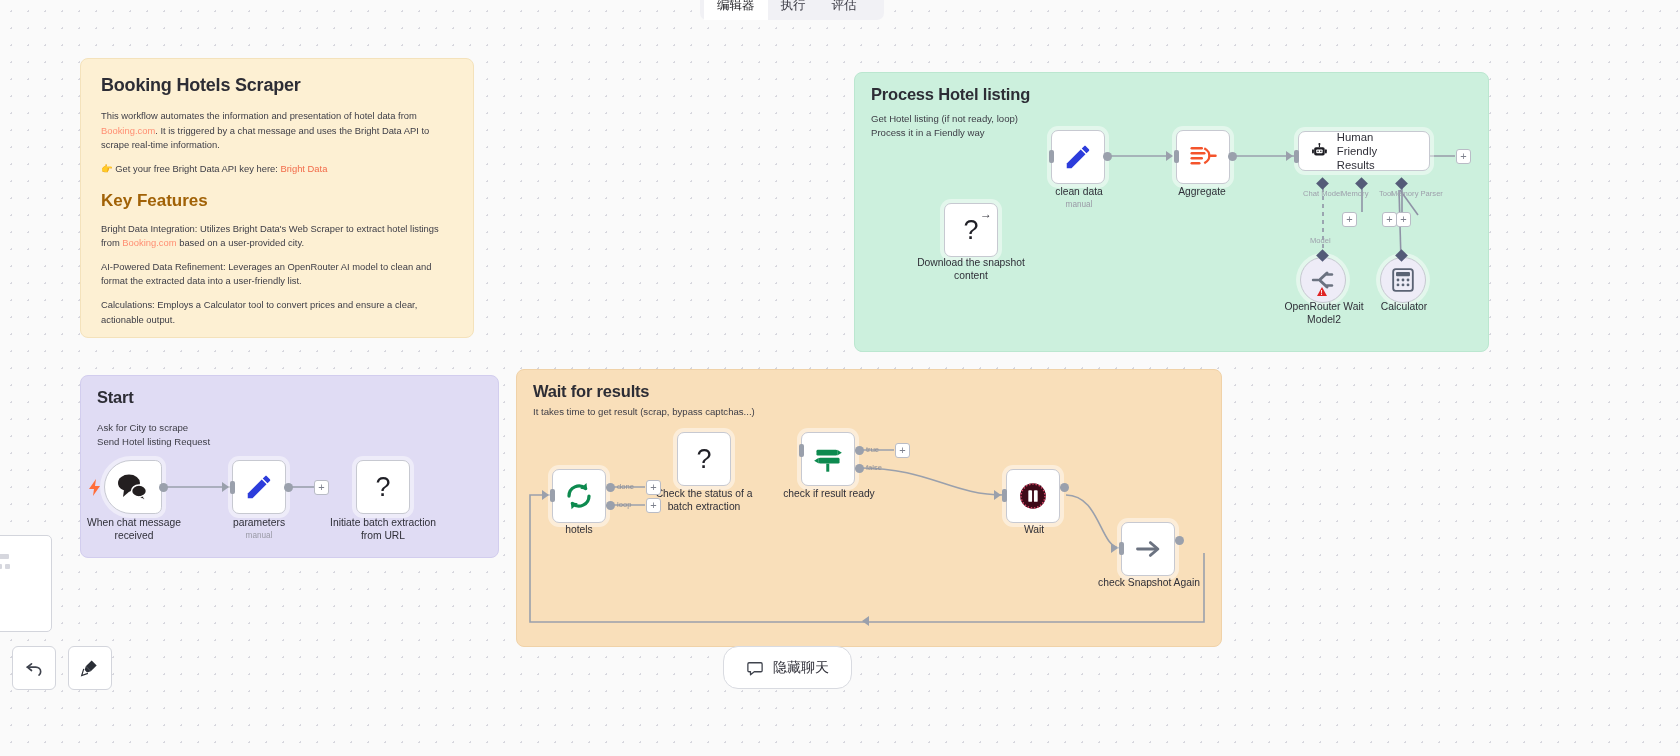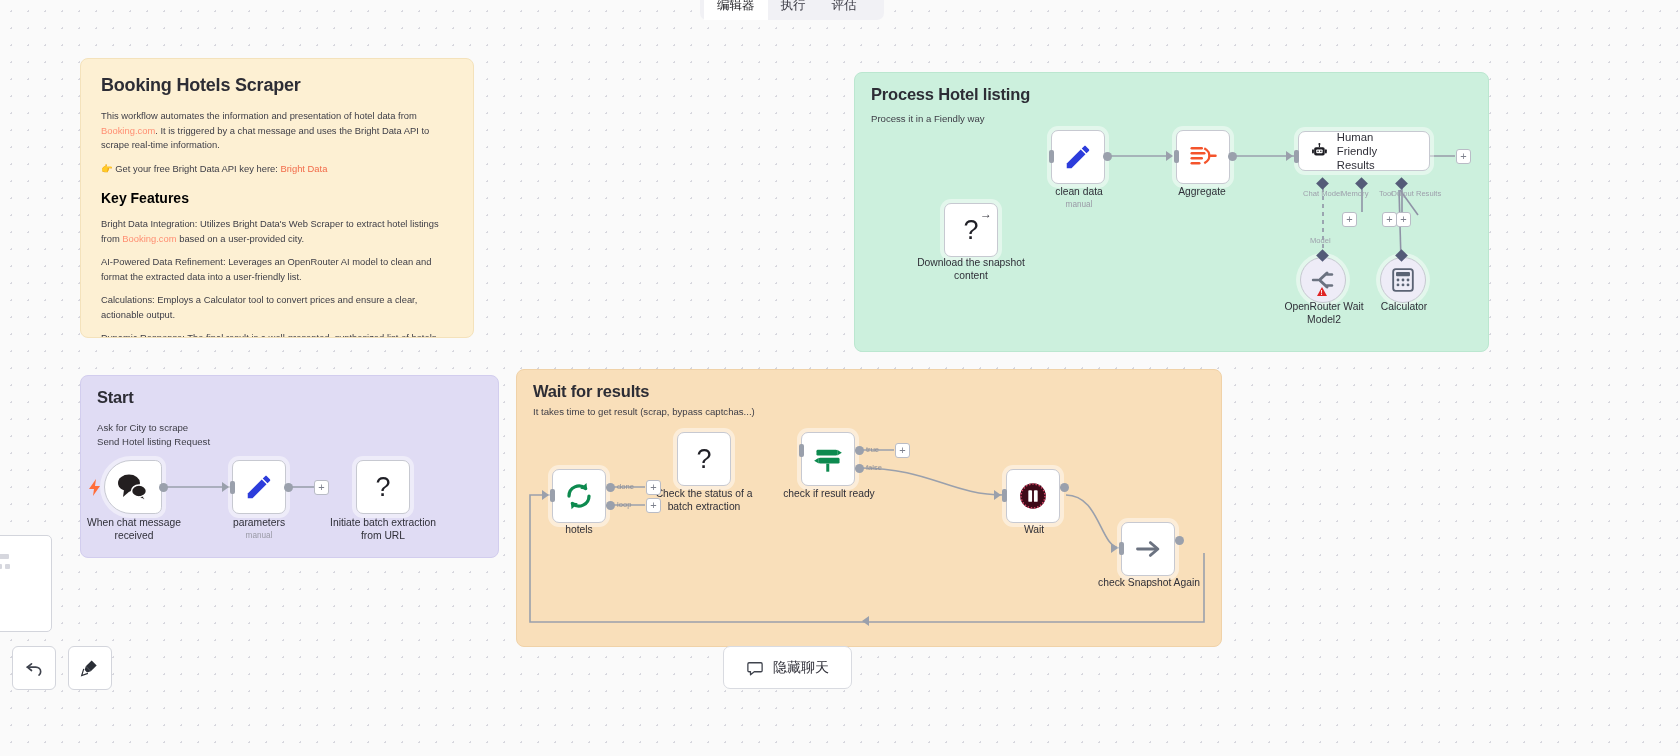--- a/index.html
+++ b/index.html
@@ -43,21 +43,21 @@
     overflow: hidden;
   }
   .sticky .s-title {
     font-size: 20px; font-weight: 700; color: #2d2d35;
     letter-spacing: -0.2px;
   }
   .sticky .s-body {
     font-size: 9.4px; color: #3d3d46; line-height: 1.55;
   }
   .sticky .s-body p { margin-bottom: 9px; }
-  .sticky .s-h2 { font-size: 14px; font-weight: 700; color: #000000; margin: 12px 0 7px; }
+  .sticky .s-h2 { font-size: 17px; font-weight: 700; color: #a16207; margin: 12px 0 7px; }
   .lnk { color: #ff8f73; }
   .lnk-strong { color: #f26b4a; }
 
   #note-booking {
     left: 80px; top: 58px; width: 394px; height: 280px;
     background: #fdf0d3; border: 1px solid #f4e2bb;
     padding: 16px 20px;
   }
   #note-booking .s-title { margin-bottom: 13px; font-size: 18px; }
 
@@ -173,21 +173,21 @@
     position: absolute; width: 44px; height: 44px;
     background: #fff; border: 1px solid #d3d5dc; border-radius: 6px;
     display: flex; align-items: center; justify-content: center; z-index: 30;
   }
   #btn-undo { left: 12px; top: 646px; }
   #btn-clean { left: 68px; top: 646px; }
 
   #chat-toggle {
     position: absolute; left: 723px; top: 646px;
     height: 43px; padding: 0 22px;
-    background: #fff; border: 1px solid #d9dbe1; border-radius: 7px;
+    background: #fff; border: 1px solid #d9dbe1; border-radius: 15px;
     display: flex; align-items: center; gap: 9px;
     font-size: 14px; color: #2f2f38; z-index: 30;
   }
   .lightning { position: absolute; z-index: 14; }
 </style>
 </head>
 <body>
 
 <div id="canvas">
 
@@ -219,20 +219,21 @@
       <p>AI-Powered Data Refinement: Leverages an OpenRouter AI model to clean and format the extracted data into a user-friendly list.</p>
       <p>Calculations: Employs a Calculator tool to convert prices and ensure a clear, actionable output.</p>
       <p>Dynamic Response: The final result is a well-presented, synthesized list of hotels, ready for immediate use.</p>
 
     </div>
   </div>
 
   <div class="sticky" id="group-process">
     <div class="s-title">Process Hotel listing</div>
     <div class="s-body">
+      <div>Get Hotel listing (if not ready, loop)</div>
       <div>Process it in a Fiendly way</div>
     </div>
   </div>
 
   <div class="sticky" id="group-start">
     <div class="s-title">Start</div>
     <div class="s-body">
       <div>Ask for City to scrape</div>
       <div>Send Hotel listing Request</div>
     </div>
@@ -426,21 +427,21 @@
 Results</div>
   </div>
   <div class="plus" style="left:1456px; top:149px;">+</div>
 
   <div class="diamond" style="left:1318px; top:179px;"></div>
   <div class="diamond" style="left:1357px; top:179px;"></div>
   <div class="diamond" style="left:1397px; top:179px;"></div>
   <div class="sub-label" style="left:1303px; top:189px;">Chat Model</div>
   <div class="sub-label" style="left:1341px; top:189px;">Memory</div>
   <div class="sub-label" style="left:1379px; top:189px;">Tool</div>
-  <div class="sub-label" style="left:1391px; top:189px;">Output Results</div>
+  <div class="sub-label" style="left:1391px; top:189px;">Memory Parser</div>
   <div class="plus" style="left:1342px; top:212px;">+</div>
   <div class="plus" style="left:1382px; top:212px;">+</div>
   <div class="plus" style="left:1396px; top:212px;">+</div>
 
   <div class="sub-label" style="left:1310px; top:236px;">Model</div>
   <div class="diamond" style="left:1318px; top:251px;"></div>
   <div class="node round" style="left:1300px; top:257px;">
     <svg width="24" height="22" viewBox="0 0 24 22">
       <path d="M2 11 H7" stroke="#6b7280" stroke-width="2.4" stroke-linecap="round"></path>
       <path d="M16 4 L8.5 11 L16 18" stroke="#6b7280" stroke-width="3" fill="none" stroke-linejoin="round" stroke-linecap="round"></path>

